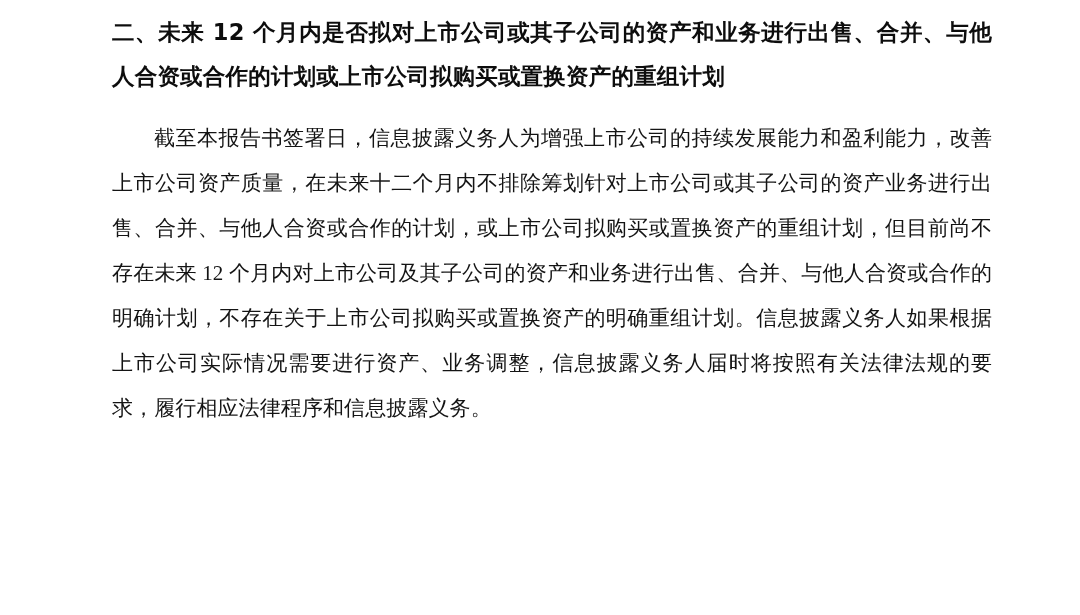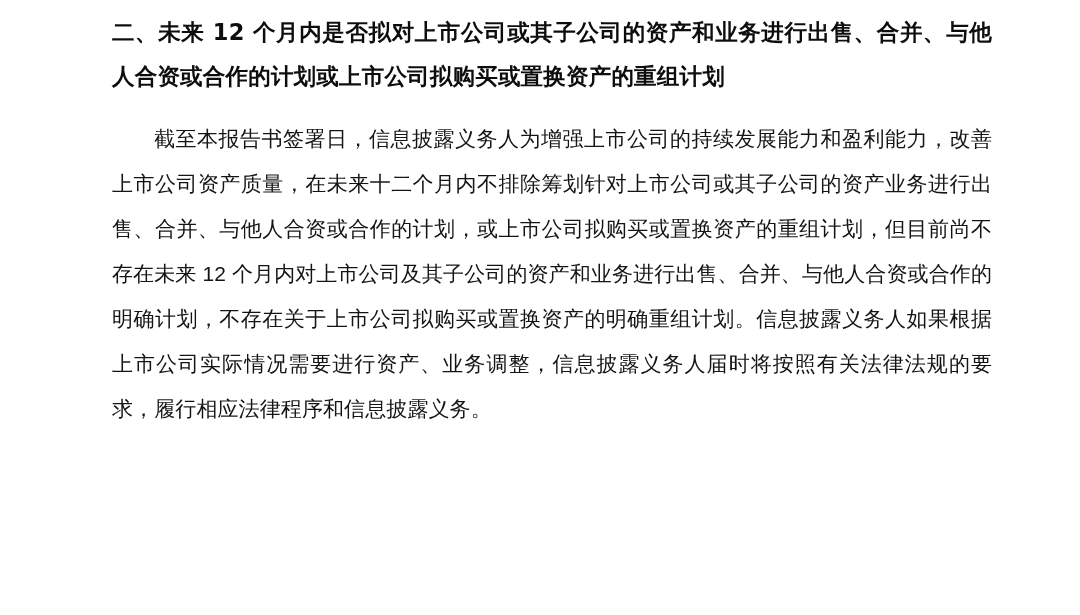--- a/index.html
+++ b/index.html
@@ -33,21 +33,21 @@
     font-weight: bold;
     font-size: 22.5px;
     line-height: 44px;
     color: #0d0d0d;
     letter-spacing: 0.2px;
     margin: 0 0 18px 0;
     text-align: justify;
     text-justify: inter-ideograph;
   }
   .para {
-    font-family: Liberation Sans, sans-serif;
+    font-family: Liberation Serif, serif;
     font-size: 21px;
     line-height: 45px;
     color: #141414;
     margin: 0;
     text-align: justify;
     text-justify: inter-ideograph;
     text-indent: 2em;
     letter-spacing: 0.1px;
   }
 </style>

